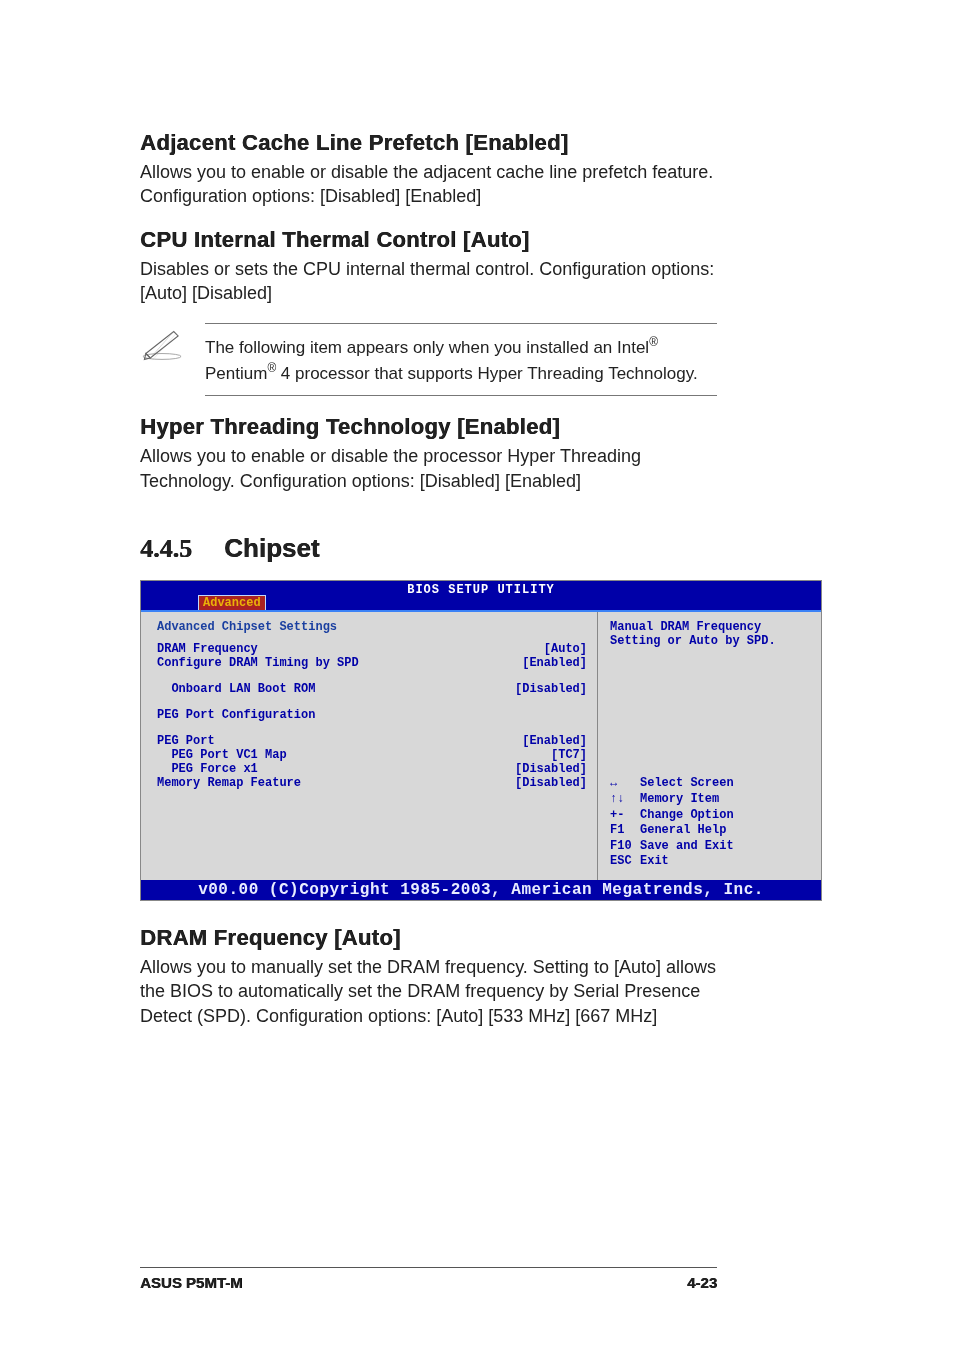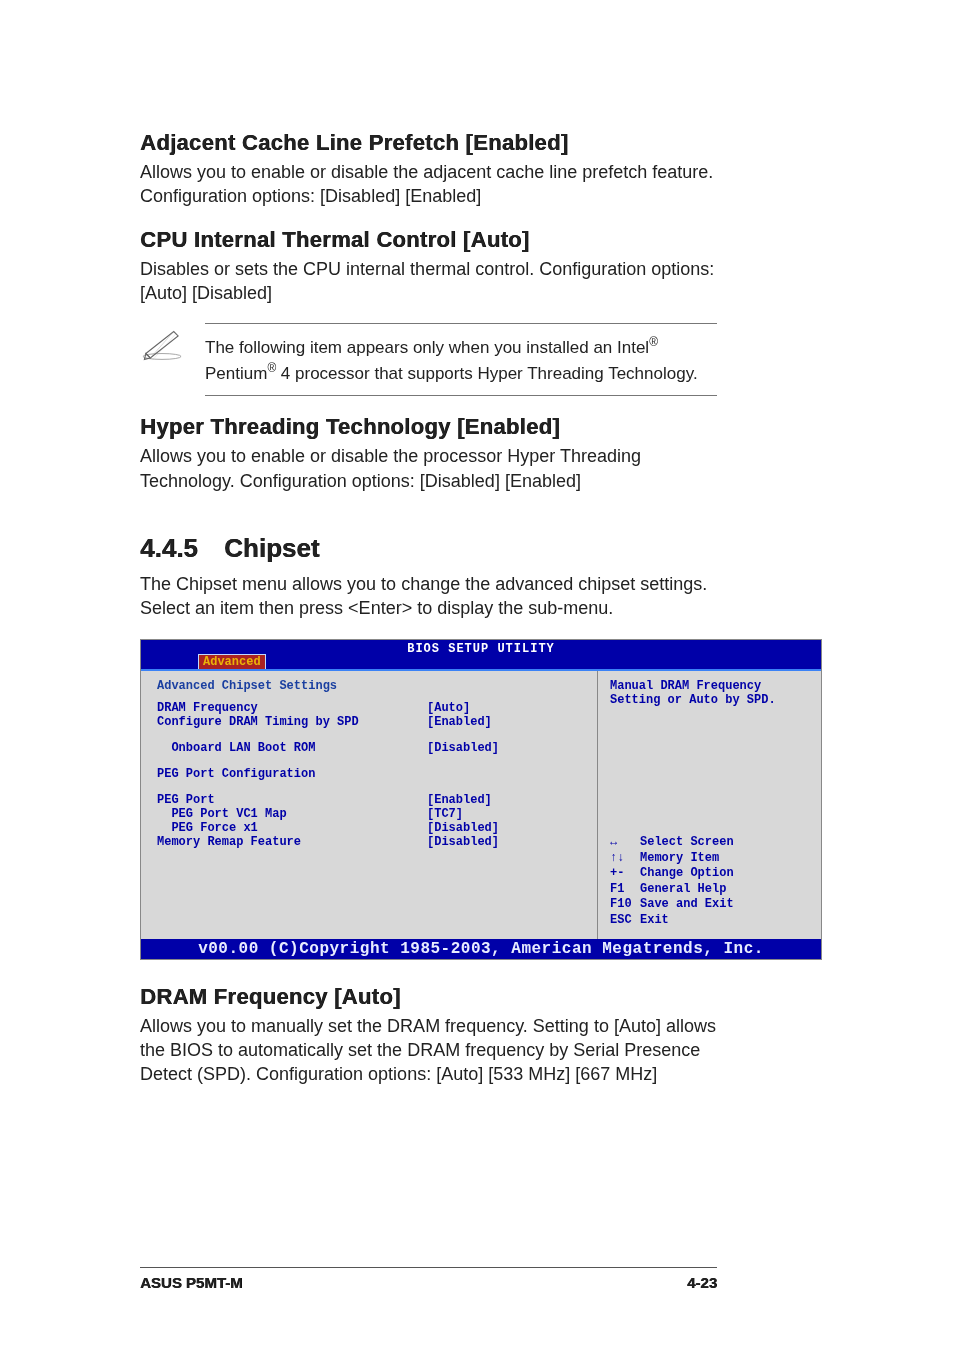--- a/index.html
+++ b/index.html
@@ -57,20 +57,21 @@
   }
   h2.section {
     font-size: 26px;
     font-weight: 900;
     margin: 40px 0 8px 0;
     text-shadow: 0.5px 0 0 #000;
   }
   .section-num {
     display: inline-block;
     width: 84px;
+    font-family: Liberation Serif, serif;
   }
   
   .bios {
     width: 680px;
     margin: 16px auto 24px auto;
     background: #d8d8d8;
     font-family: "Courier New", monospace;
     font-size: 12px;
     border: 1px solid #888;
     box-shadow: inset 0 0 0 1px #fff;
@@ -125,21 +126,21 @@
     justify-content: space-between;
   }
   .bios-left .hdr {
     color: #1a3fa0;
     margin-bottom: 8px;
   }
   .bios-row {
     display: flex;
   }
   .bios-label { flex: 0 0 270px; white-space: pre; }
-  .bios-val { flex: 1; }
+  .bios-val { flex: 1; text-align: right; }
   .bios-right .help-text {
     font-weight: bold;
     color: #0000a8;
     font-size: 12px;
     white-space: pre-line;
   }
   .bios-keys {
     margin-top: 30px;
     line-height: 1.3;
   }
@@ -196,21 +197,20 @@
       <span>The following item appears only when you installed an Intel</span><span class="sup">®</span><span> Pentium</span><span class="sup">®</span><span> 4 processor that supports Hyper Threading Technology.</span>
     </div>
   </div>
 
   <h3 class="setting-title">Hyper Threading Technology [Enabled]</h3>
   <p class="body">Allows you to enable or disable the processor Hyper Threading Technology. Configuration options: [Disabled] [Enabled]</p>
 
   <h2 class="section">
     <span class="section-num">4.4.5</span><span>Chipset</span>
   </h2>
-  <p class="body">The Chipset menu allows you to change the advanced chipset settings. Select an item then press &lt;Enter&gt; to display the sub-menu.</p>
 
   <div class="bios">
     <div class="bios-titlebar">
       <span class="bios-title-text">BIOS SETUP UTILITY</span>
       <span class="bios-tab">Advanced</span>
     </div>
     <div class="bios-body">
       <div class="bios-left">
         <div class="hdr">Advanced Chipset Settings</div>
         <div id="bios-items">

